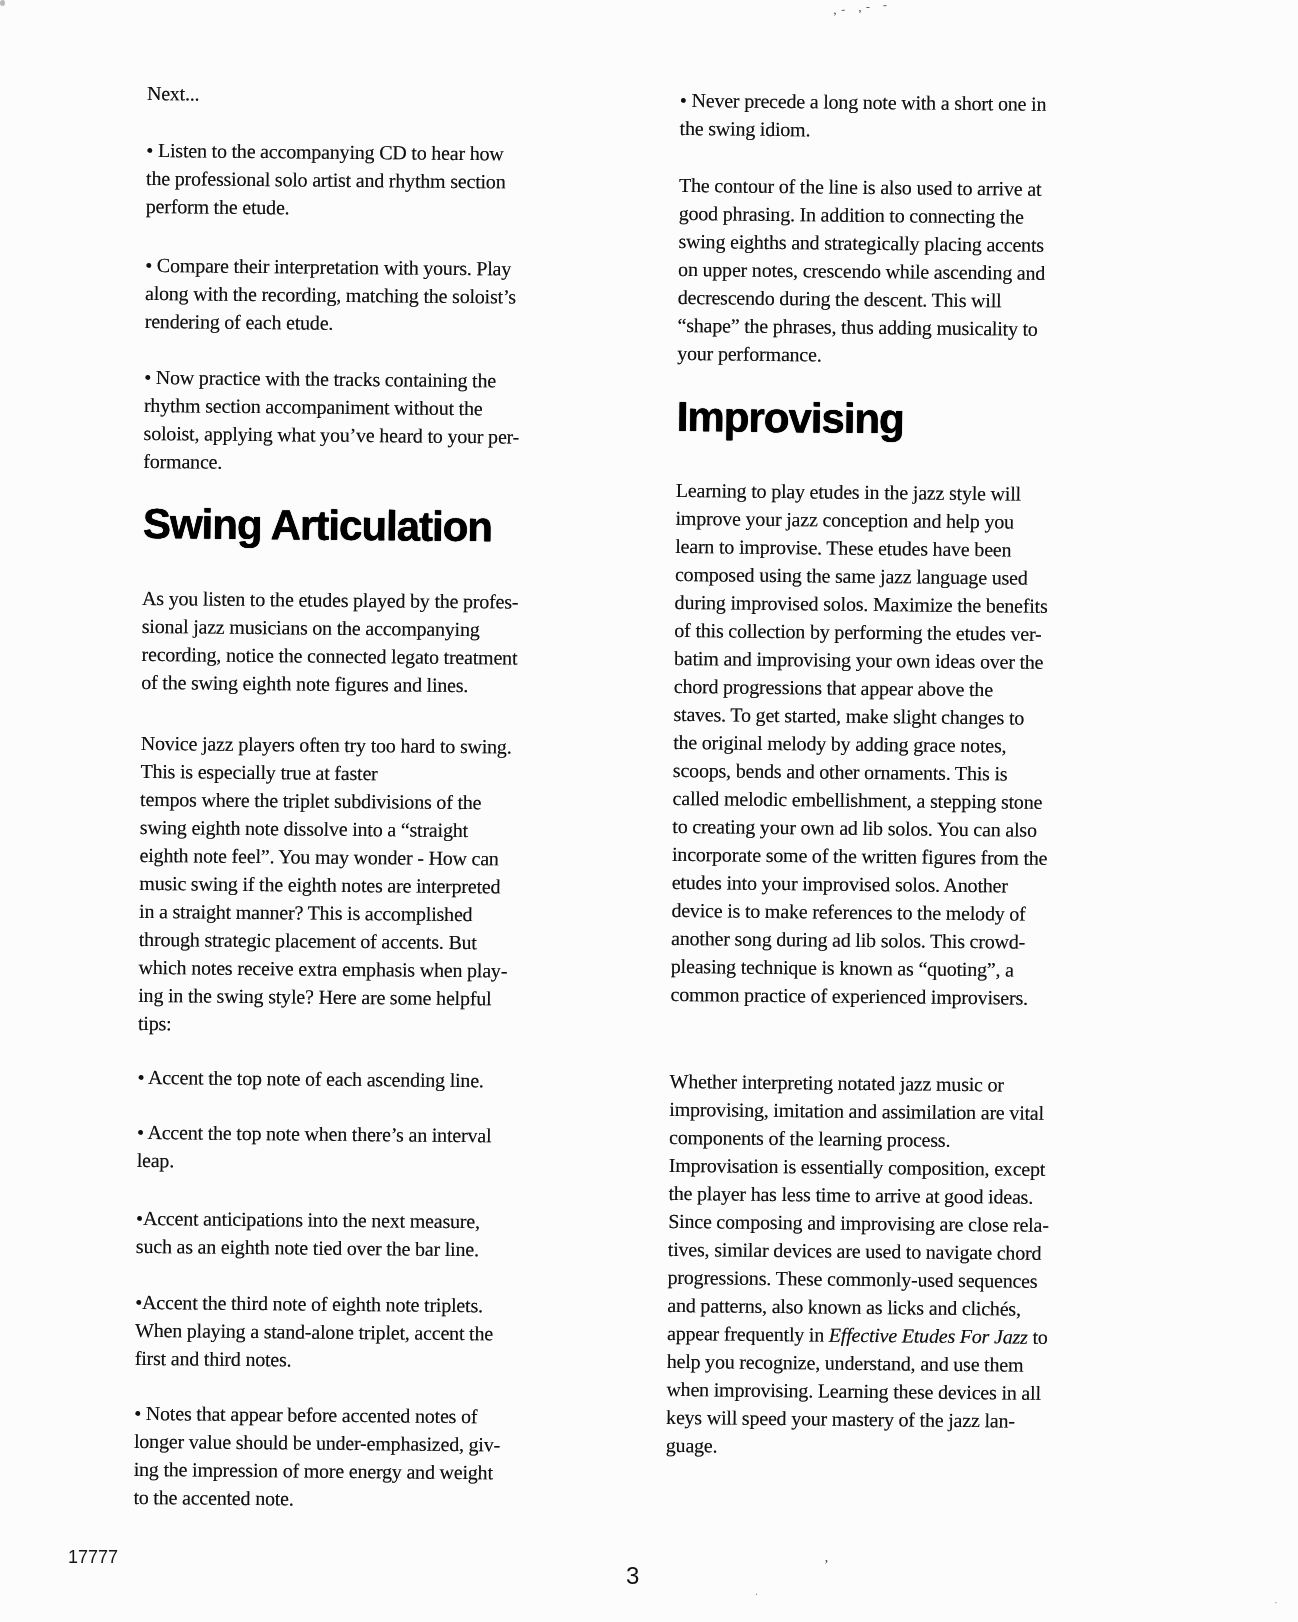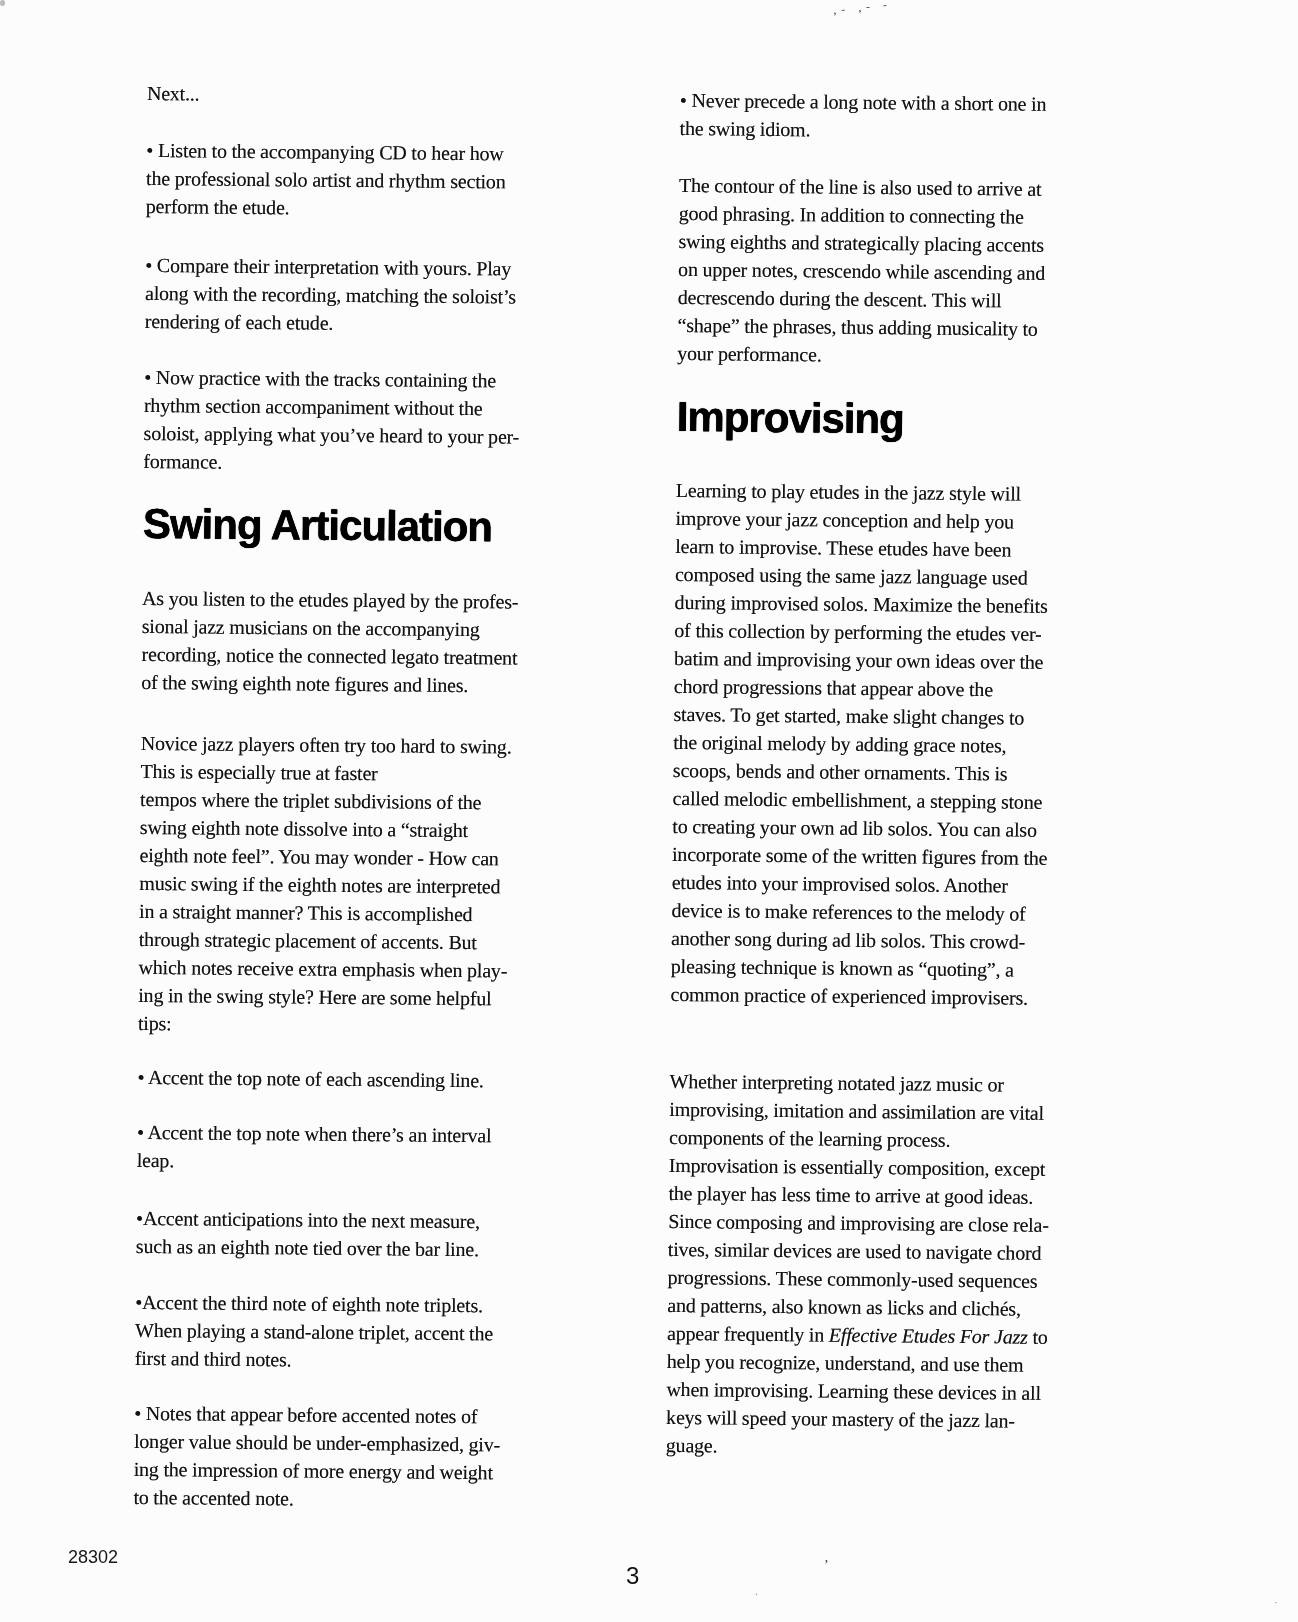--- a/index.html
+++ b/index.html
@@ -166,16 +166,16 @@
 progressions. These commonly-used sequences
 and patterns, also known as licks and clichés,
 appear frequently in </span><span class="book-title-italic">Effective Etudes For Jazz</span><span> to
 help you recognize, understand, and use them
 when improvising. Learning these devices in all
 keys will speed your mastery of the jazz lan-
 guage.</span>
     </div>
   </div>
 
-  <div id="plate-number" class="footer-text">28302</div>
+  <div id="plate-number" class="footer-text">17777</div>
   <div id="page-number" class="footer-text">3</div>
 
 </div>
 
 </body></html>

